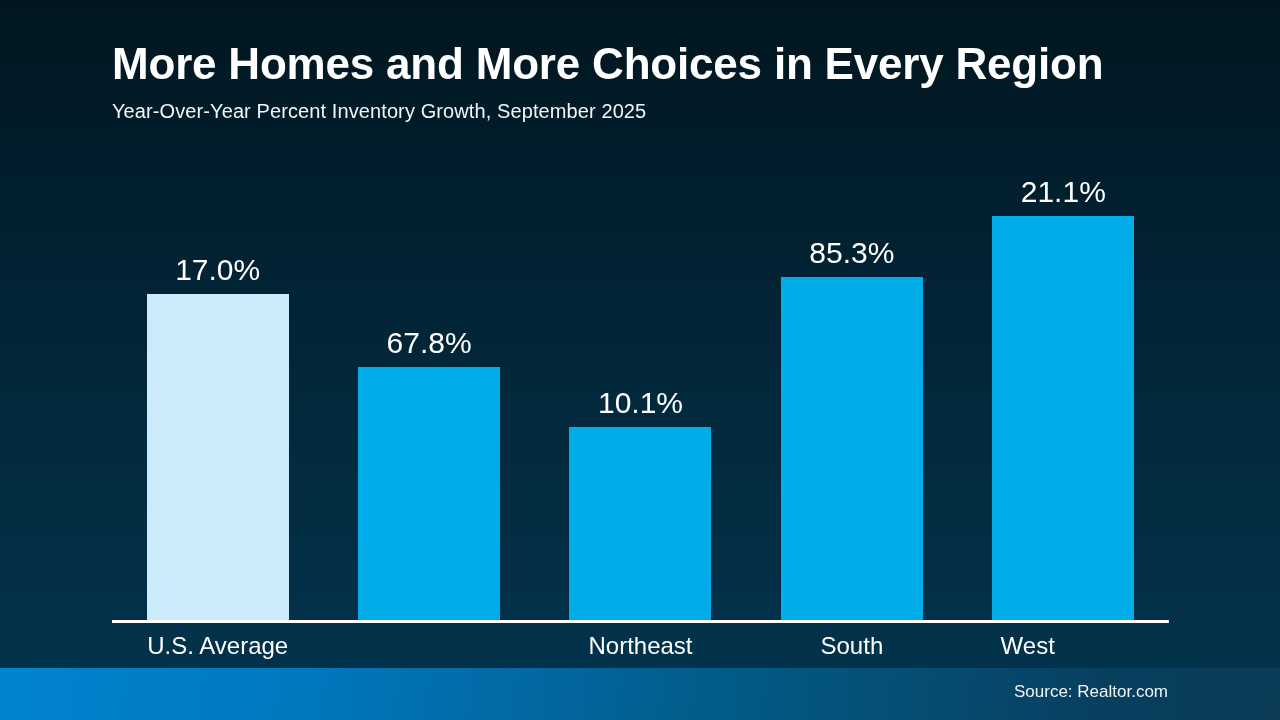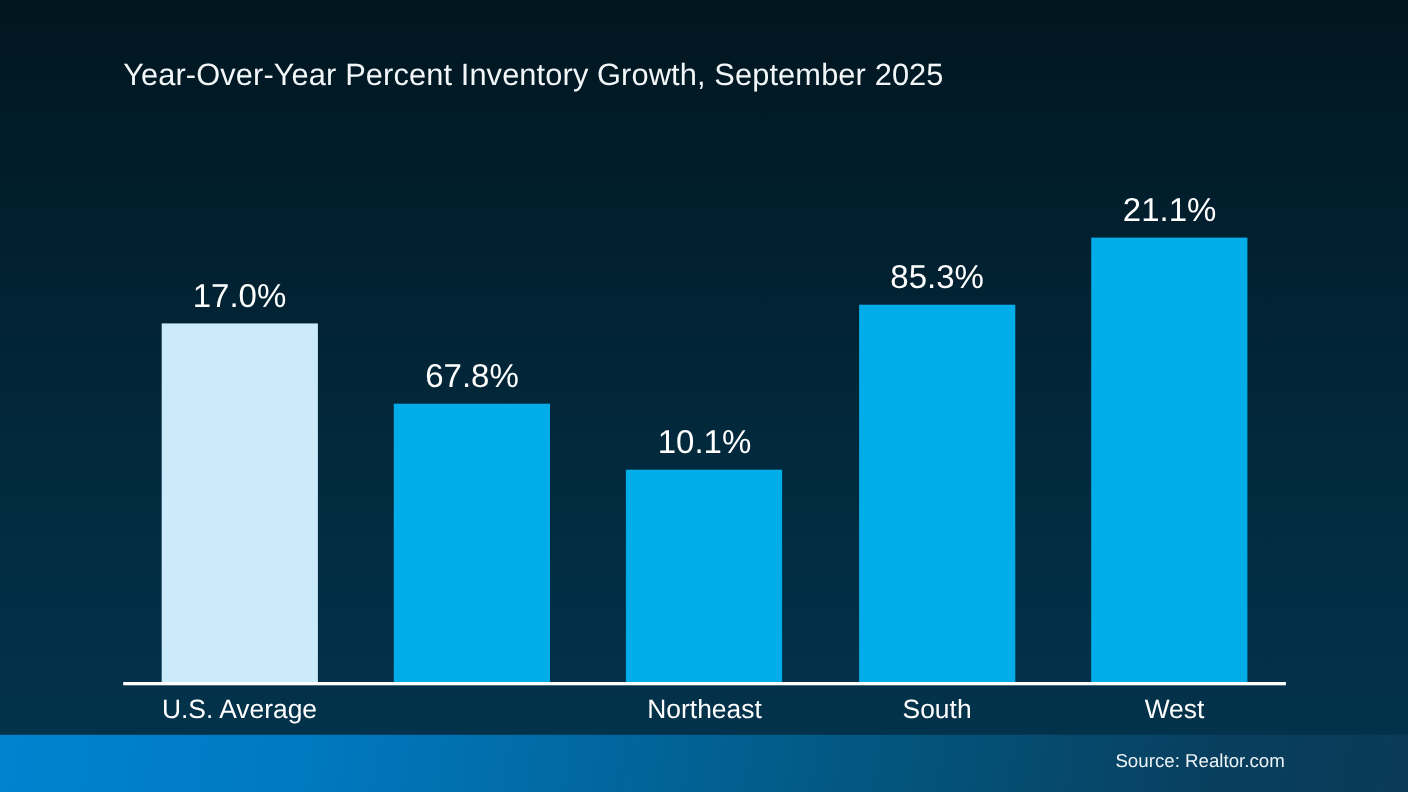--- a/index.html
+++ b/index.html
@@ -38,21 +38,21 @@
     font-size: 44px;
     font-weight: bold;
     color: #ffffff;
     letter-spacing: -0.2px;
     line-height: 1.08;
     white-space: nowrap;
   }
 
   #chart-subtitle {
     margin-top: 12px;
-    font-size: 28px;
+    font-size: 20px;
     font-weight: normal;
     color: #f2f6f8;
     letter-spacing: 0.1px;
     white-space: nowrap;
   }
 
   
   #plot {
     position: absolute;
     left: 112px;
@@ -142,20 +142,21 @@
     color: #eef4f7;
     white-space: nowrap;
   }
 </style>
 </head>
 <body>
 
 <div id="slide">
 
   <div id="header">
+    <div id="chart-title">More Homes and More Choices in Every Region</div>
     <div id="chart-subtitle">Year-Over-Year Percent Inventory Growth, September 2025</div>
   </div>
 
   <div id="plot">
       <div class="bar-slot" style="left: 0px; width: 211.4px;">
         <div class="bar-col">
           <div class="bar-value">17.0%</div>
           <div class="bar-rect accent-light" title="U.S. Average: 17.0%" style="height: 326.542px; width: 142px; background: rgb(203, 234, 250);"></div>
         </div>
       </div>
@@ -184,20 +185,20 @@
         </div>
       </div>
     </div>
 
   <div id="axis-line"></div>
 
   <div id="category-row">
       <div class="category-label" style="left: 0px; width: 211.4px;">U.S. Average</div>
       <div class="category-label" style="left: 422.8px; width: 211.4px;">Northeast</div>
       <div class="category-label" style="left: 634.2px; width: 211.4px;">South</div>
-      <div class="category-label" style="left: 850px; width: 211.4px;">West</div>
+      <div class="category-label" style="left: 810px; width: 211.4px;">West</div>
     </div>
 
   <div id="footer-band">
     <div id="source-text">Source: Realtor.com</div>
   </div>
 
 </div>
 
 </body></html>

